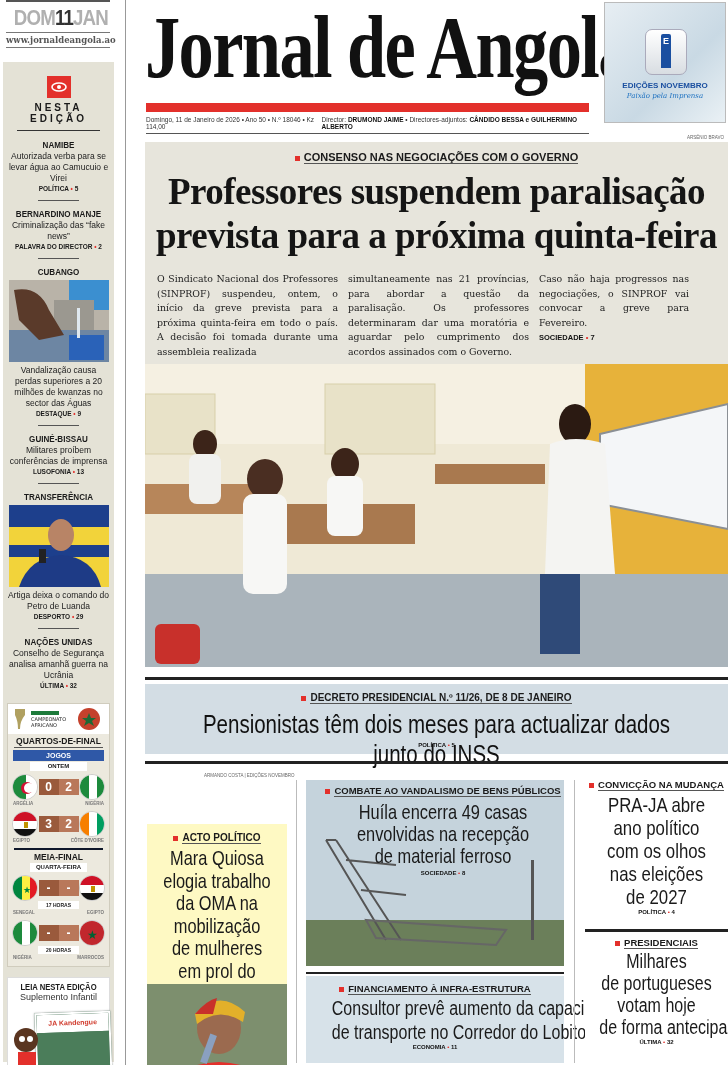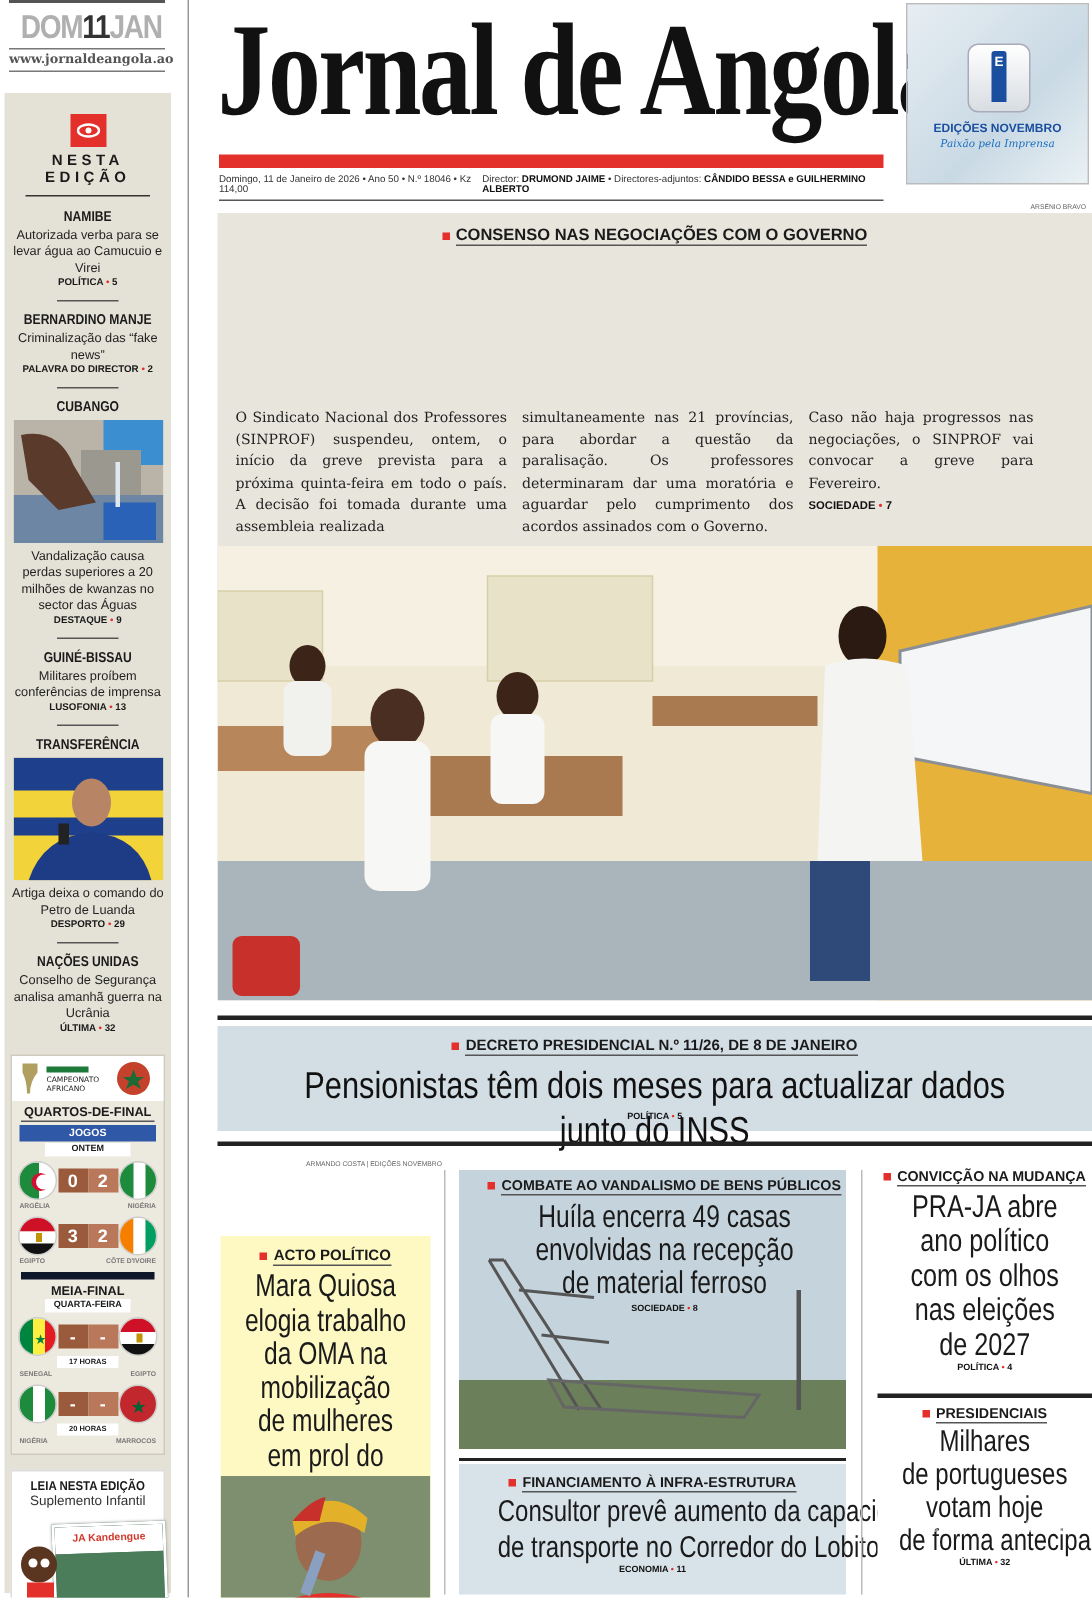--- a/index.html
+++ b/index.html
@@ -28,21 +28,21 @@
   .can-title { font-weight: bold; font-size: 8.5px; text-align: center; border-bottom: 1px solid #555; margin: 2px 6px 0; padding-bottom: 1px; }
   .jogos { background: #2f58a7; color: #fff; font-weight: bold; font-size: 7px; text-align: center; margin: 2px 5px 0; line-height: 11px; }
   .ontem { background: #fff; font-weight: bold; font-size: 6px; text-align: center; margin: 1px 22px 0; line-height: 9px; }
   .match { display: flex; align-items: center; justify-content: space-between; padding: 3px 4px 0; }
   .flag { width: 26px; height: 26px; border-radius: 50%; overflow: hidden; position: relative; border: 1px solid #ccc; }
   .score { display: flex; }
   .score span { width: 20px; height: 16px; color: #fff; font-weight: bold; font-size: 12px; text-align: center; line-height: 16px; }
   .score span:first-child { background: #9a5a3c; }
   .score span:last-child { background: #b9785a; }
   .teams { display: flex; justify-content: space-between; font-size: 4.5px; color: #777; font-weight: bold; padding: 0 5px; line-height: 8px; }
-  .meia { font-weight: bold; font-size: 8.5px; text-align: center; border-top: 5px solid #0f172a; margin: 3px 6px 0; padding-top: 2px; }
+  .meia { font-weight: bold; font-size: 8.5px; text-align: center; border-top: 2px solid #0f172a; margin: 3px 6px 0; padding-top: 2px; }
   .subtime { font-size: 5px; font-weight: bold; text-align: center; background: #fff; margin: 0 30px; line-height: 8px; }
 
   .leia { margin: 10px 4px 0; background: #fff; border: 1px solid #ddd; height: 140px; position: relative; }
   .leia .t1 { font-weight: bold; font-size: 8.5px; text-align: center; padding-top: 4px; transform: scaleX(0.9); }
   .leia .t2 { font-size: 9px; text-align: center; color: #333; }
   .leia .cover { position: absolute; left: 28px; top: 34px; width: 76px; height: 102px; background: #3b6a4c; transform: rotate(-2deg); border: 2px solid #fff; box-shadow: 0 0 2px #999; overflow: hidden; }
 
   .vline { position: absolute; left: 125px; top: 0; width: 1px; height: 1065px; background: #999; }
 
   
@@ -346,20 +346,21 @@
       <rect x="182" y="112" width="36" height="60" rx="8" fill="#f7f7f5"></rect>
       <ellipse cx="60" cy="80" rx="12" ry="14" fill="#3c2419"></ellipse>
       <rect x="44" y="90" width="32" height="50" rx="8" fill="#f1f1ee"></rect>
       <ellipse cx="430" cy="60" rx="16" ry="20" fill="#2b1a12"></ellipse>
       <path d="M405 80 Q430 70 460 80 L470 210 L400 210 Z" fill="#f4f4f2"></path>
       <rect x="395" y="210" width="40" height="80" fill="#2f4a78"></rect>
       <rect x="10" y="260" width="45" height="40" rx="6" fill="#c8302b"></rect>
     </svg>
   </div>
   <div class="kicker"><span class="sq"></span><span class="k">CONSENSO NAS NEGOCIAÇÕES COM O GOVERNO</span></div>
+  <h1><span>Professores suspendem paralisação</span><br><span>prevista para a próxima quinta-feira</span></h1>
   <div class="cols">
     <p>O Sindicato Nacional dos Professores (SINPROF) suspendeu, ontem, o início da greve prevista para a próxima quinta-feira em todo o país. A decisão foi tomada durante uma assembleia realizada</p>
     <p>simultaneamente nas 21 províncias, para abordar a questão da paralisação. Os professores determinaram dar uma moratória e aguardar pelo cumprimento dos acordos assinados com o Governo.</p>
     <p class="c3"><span>Caso não haja progressos nas negociações, o SINPROF vai convocar a greve para Fevereiro.</span><br><span class="secref"><span>SOCIEDADE</span> <span class="dot">•</span> <span>7</span></span></p>
   </div>
 </div>
 
 <div class="rule-thick" style="top:677px;"></div>
 
 <div class="inss">

